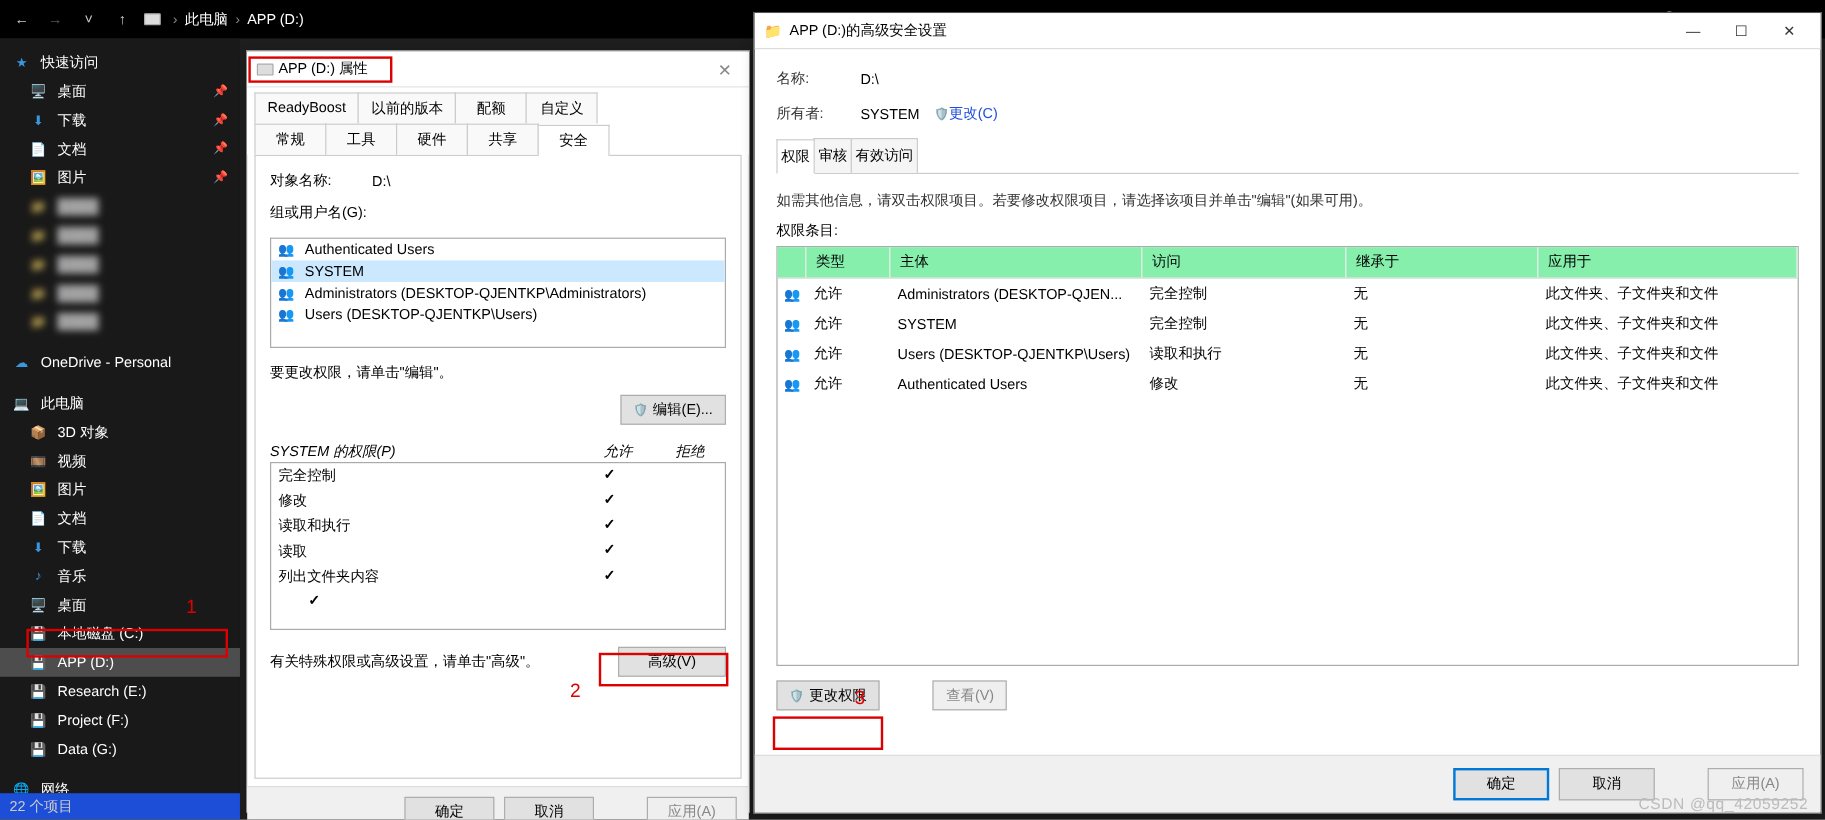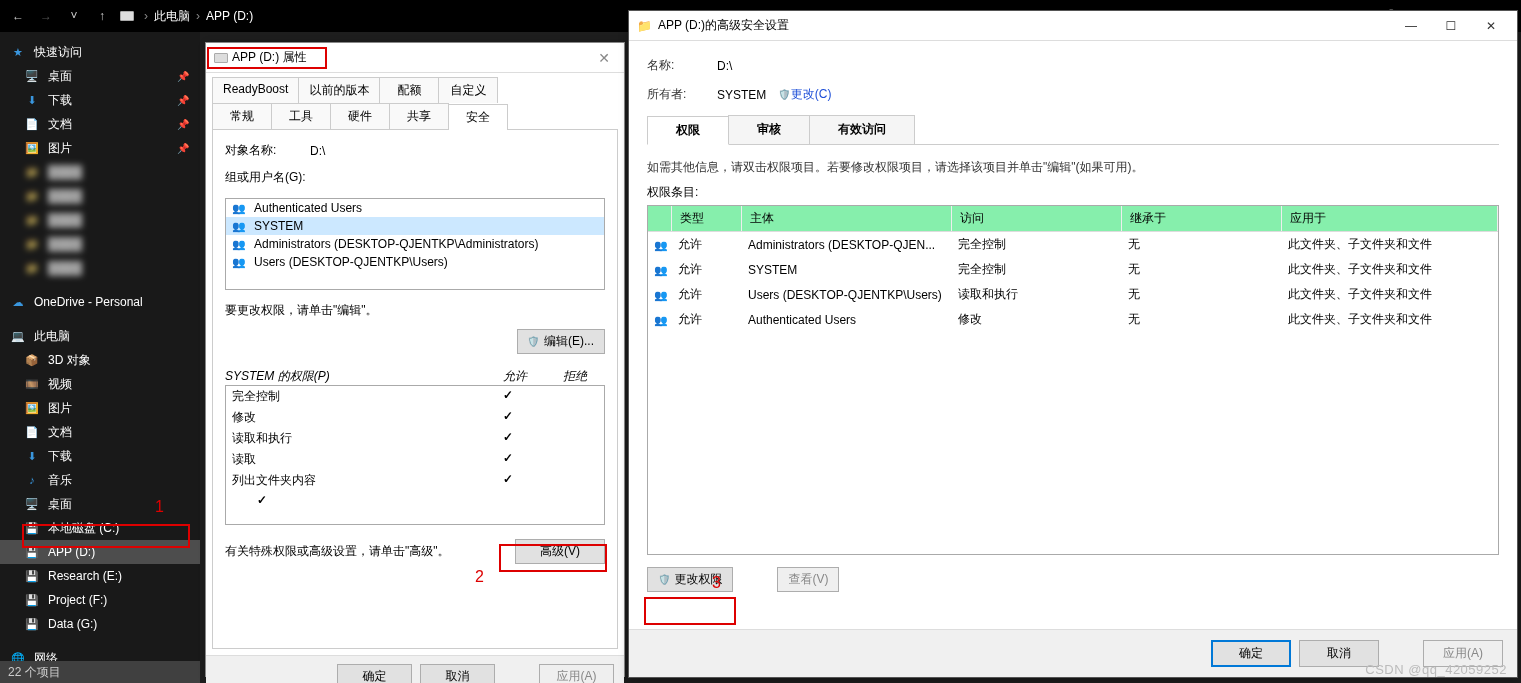--- a/index.html
+++ b/index.html
@@ -17,21 +17,21 @@
 
 .sidebar { position: absolute; left: 0; top: 32px; width: 200px; bottom: 22px; background: #191919; color: #fff; overflow:hidden; padding-top:8px;}
 .sidebar-item { display: flex; align-items: center; height: 24px; padding: 0 10px 0 24px; gap: 8px; cursor: pointer; white-space:nowrap; position:relative;}
 .sidebar-item.group { padding-left: 10px; font-weight: normal; }
 .sidebar-item.selected { background: #4d4d4d; }
 .sidebar-item .pin { margin-left: auto; color: #888; font-size:10px;}
 .sidebar .spacer { height: 10px; }
 .sb-icon { width:16px; height:14px; display:inline-flex; align-items:center; justify-content:center; font-size:11px;}
 .blur { filter: blur(3px); opacity:.6;}
 
-.statusbar { position: absolute; left: 0; bottom: 0; width: 200px; height: 22px; background: #404040; color: #ccc; display: flex; align-items: center; padding: 0 8px; }
+.statusbar { position: absolute; left: 0; bottom: 0; width: 200px; height: 22px; background: #1d4ed8; color: #ccc; display: flex; align-items: center; padding: 0 8px; }
 
 
 .redbox { position: absolute; border: 2px solid #d00; pointer-events: none; z-index: 50; }
 .redlabel { position: absolute; color: #d00; font-size: 16px; z-index: 50; pointer-events: none; font-weight:normal;}
 
 
 .dialog-props { position: absolute; left: 205px; top: 42px; width: 420px; height: 635px; background: #fff; border: 1px solid #888; box-shadow: 2px 2px 8px rgba(0,0,0,.3); }
 .titlebar { height: 30px; display: flex; align-items: center; padding: 0 8px; background: #fff; border-bottom: 1px solid #ddd; }
 .titlebar .close { margin-left: auto; width: 24px; text-align: center; color: #888; cursor: pointer; font-size:14px;}
 .tabs { display: flex; flex-wrap: wrap; padding: 4px 6px 0; background: #fff; }
@@ -65,21 +65,21 @@
 .dialog-adv { position: absolute; left: 628px; top: 10px; width: 890px; height: 668px; background: #fff; border: 1px solid #555; box-shadow: 2px 2px 10px rgba(0,0,0,.4); }
 .adv-titlebar { height: 30px; display: flex; align-items: center; padding: 0 6px 0 8px; background: #fff; border-bottom: 1px solid #ddd; }
 .adv-titlebar .folder-ico::before{content:"📁"; margin-right:6px;}
 .win-btns { margin-left: auto; display: flex; }
 .win-btn { width: 40px; height:28px; display:flex; align-items:center; justify-content:center; cursor:pointer; color:#333;}
 .adv-body { padding: 16px 18px; }
 .adv-row { display: flex; align-items: center; margin-bottom: 12px; }
 .adv-row .lbl { width: 70px; color:#333;}
 .link { color: #1d4ed8; cursor: pointer; }
 .adv-tabs { display: flex; border-bottom: 1px solid #ccc; margin-top: 8px; }
-.adv-tab { padding: 5px 28px; border: 1px solid #ccc; border-bottom: none; margin-right: -1px; background: #f5f5f5; cursor:pointer;font-weight:bold;}
+.adv-tab { padding: 5px 3px; border: 1px solid #ccc; border-bottom: none; margin-right: -1px; background: #f5f5f5; cursor:pointer;}
 .adv-tab.active { background: #fff; border-bottom:1px solid #fff; position:relative; top:1px;}
 .adv-info { margin: 14px 0 8px; color:#333;}
 .adv-label { margin-bottom: 4px; }
 .adv-table { border: 1px solid #aaa; height: 350px; }
 .adv-thead { display: flex; background: #86efac; border-bottom: 1px solid #ddd; }
 .adv-th { padding: 4px 8px; border-right: 1px solid #eee; }
 .col-type{width:70px;} .col-principal{width:210px;} .col-access{width:170px;} .col-inherit{width:160px;} .col-apply{flex:1;}
 .adv-tr { display: flex; padding: 2px 0; align-items:center;}
 .adv-td { padding: 2px 8px; white-space:nowrap; overflow:hidden; text-overflow:ellipsis;}
 .adv-tr .usr-icon{margin-left:6px;}

